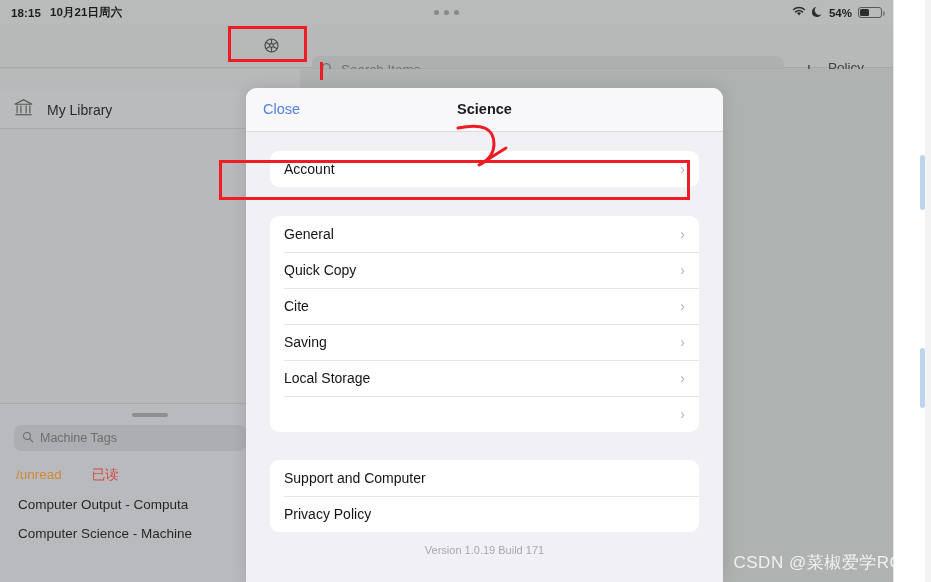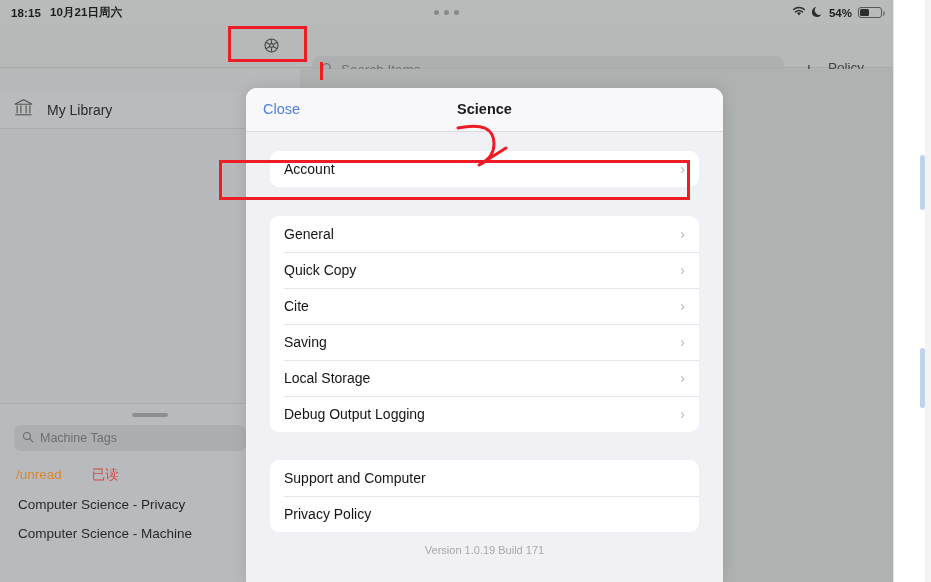--- a/index.html
+++ b/index.html
@@ -345,21 +345,21 @@
           </span>
           <span id="tags-search-placeholder">Machine Tags</span>
         </div>
 
         <div id="tag-chips">
           <span class="tag-chip" style="color:#e08a2c">/unread</span>
           <span class="tag-chip" style="color:#e0413c">已读</span>
         </div>
 
         <div class="tag-list">
-          <div class="tag-item">Computer Science - Privacy</div>
+          <div class="tag-item">Computer Output - Computa</div>
           <div class="tag-item">Computer Science - Machine </div>
         </div>
       </div>
     </div>
 
     <div id="content-area"></div>
   </div>
 
   <div id="dim"></div>
 
@@ -391,21 +391,20 @@
       </div>
       <div class="srow">
         <span class="srow-label">Saving</span>
         <span class="chev">›</span>
       </div>
       <div class="srow">
         <span class="srow-label">Local Storage</span>
         <span class="chev">›</span>
       </div>
       <div class="srow">
-        <span class="srow-label">Debug Output Logging</span>
         <span class="chev">›</span>
       </div>
     </div>
 
     <div class="group" id="group-support">
       <div class="srow">
         <span class="srow-label">Support and Computer</span>
       </div>
       <div class="srow">
         <span class="srow-label">Privacy Policy</span>
@@ -424,13 +423,14 @@
   <div class="anno" id="anno-gear"></div>
   <div class="anno" id="anno-tick-a"></div>
   <div class="anno" id="anno-account"></div>
   <div class="anno" id="anno-arrow">
     <svg width="110" height="50" viewBox="0 0 110 50">
       <path d="M10 6 C34 1 46 6 46 22 C46 32 40 38 33 42" stroke="#ee1c25" stroke-width="3" fill="none" stroke-linecap="round"></path>
       <path d="M58 26 L31 43" stroke="#ee1c25" stroke-width="3" fill="none" stroke-linecap="round"></path>
     </svg>
   </div>
 
+  <div id="watermark">CSDN @菜椒爱学ROS</div>
 </div>
 
 </body></html>

